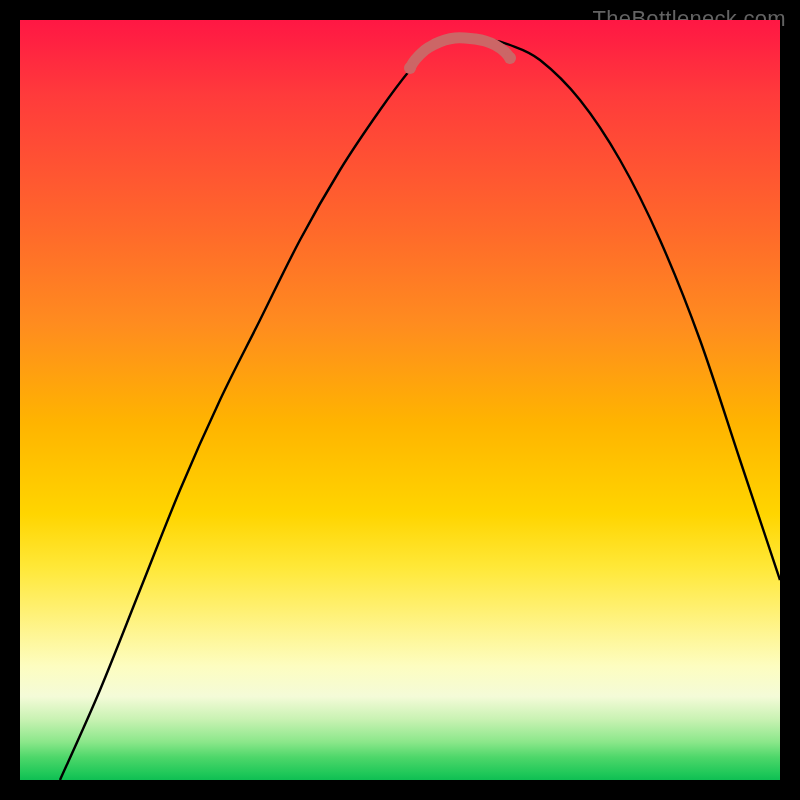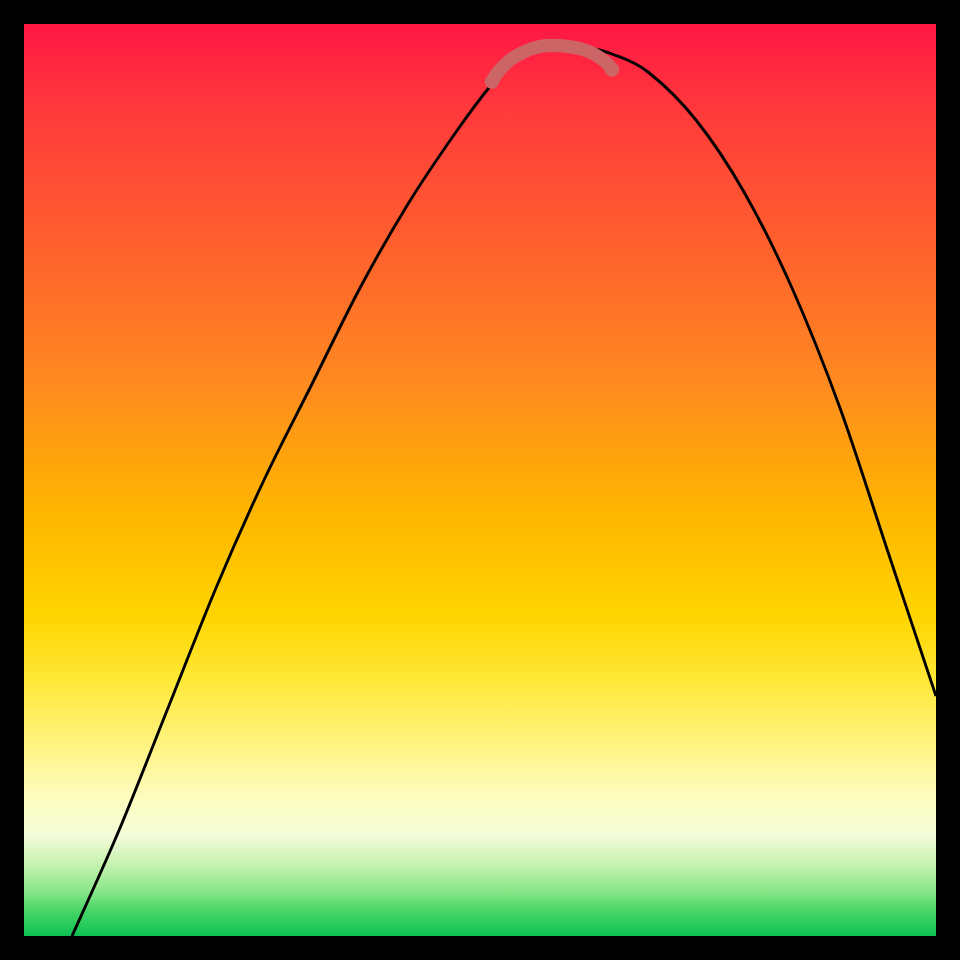--- a/index.html
+++ b/index.html
@@ -68,20 +68,21 @@
     font-weight: 500;
     letter-spacing: 0.3px;
     user-select: none;
   }
 </style>
 </head>
 <body>
 
 <div class="stage">
 
+  <div class="watermark">TheBottleneck.com</div>
 
   <div class="plot">
     <div class="gradient"></div>
     <svg class="curve" viewBox="0 0 760 760" preserveAspectRatio="none">
       <path id="main-curve" fill="none" stroke="#000000" stroke-width="2.4" d="M40 760 C 46.7 745.0, 66.7 701.7, 80 670 C 93.3 638.3, 106.7 603.3, 120 570 C 133.3 536.7, 146.7 501.7, 160 470 C 173.3 438.3, 186.7 408.3, 200 380 C 213.3 351.7, 226.7 326.7, 240 300 C 253.3 273.3, 266.7 245.0, 280 220 C 293.3 195.0, 306.7 171.7, 320 150 C 333.3 128.3, 348.3 106.7, 360 90 C 371.7 73.3, 381.7 60.0, 390 50 C 398.3 40.0, 403.3 35.0, 410 30 C 416.7 25.0, 423.3 21.7, 430 20 C 436.7 18.3, 443.3 20.0, 450 20 C 456.7 20.0, 463.3 19.2, 470 20 C 476.7 20.8, 481.7 21.7, 490 25 C 498.3 28.3, 508.3 30.8, 520 40 C 531.7 49.2, 546.7 63.3, 560 80 C 573.3 96.7, 586.7 116.7, 600 140 C 613.3 163.3, 626.7 190.0, 640 220 C 653.3 250.0, 666.7 283.3, 680 320 C 693.3 356.7, 706.7 400.0, 720 440 C 733.3 480.0, 753.3 540.0, 760 560"></path>
       <path id="trough-highlight" fill="none" stroke="#cc6666" stroke-width="11" stroke-linecap="round" stroke-linejoin="round" d="M390 48 C 390.8 46.7, 392.5 43.0, 395 40 C 397.5 37.0, 401.7 32.7, 405 30 C 408.3 27.3, 411.7 25.7, 415 24 C 418.3 22.3, 421.7 21.0, 425 20 C 428.3 19.0, 431.7 18.3, 435 18 C 438.3 17.7, 441.7 17.8, 445 18 C 448.3 18.2, 451.7 18.5, 455 19 C 458.3 19.5, 461.7 20.0, 465 21 C 468.3 22.0, 471.7 23.2, 475 25 C 478.3 26.8, 482.5 29.8, 485 32 C 487.5 34.2, 489.2 37.0, 490 38"></path>
       <circle id="trough-dot-left" r="6" fill="#cc6666" cx="390" cy="48"></circle>
       <circle id="trough-dot-right" r="6" fill="#cc6666" cx="490" cy="38"></circle>
     </svg>
   </div>

